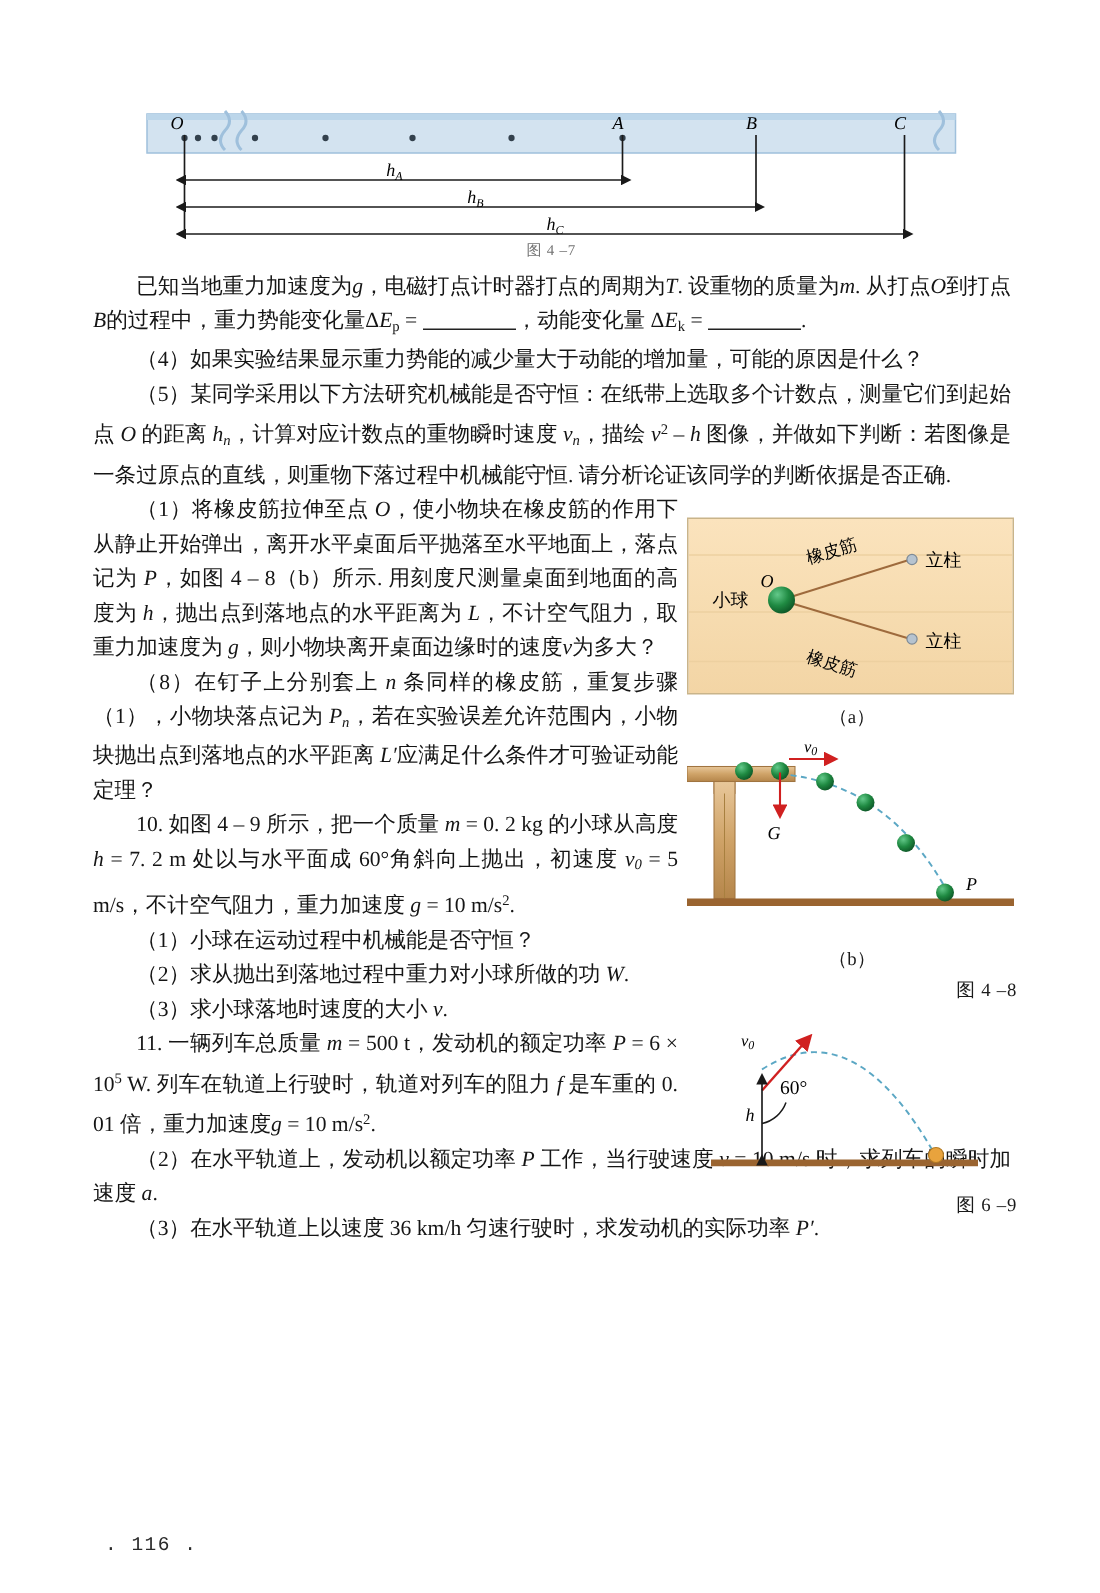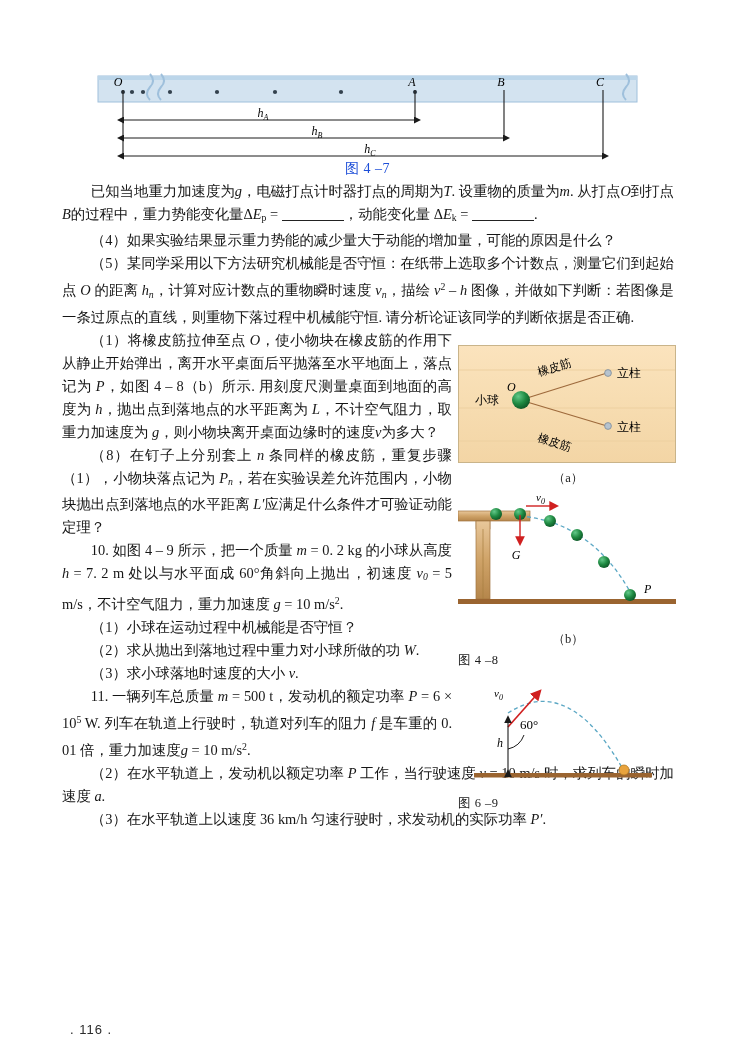--- a/index.html
+++ b/index.html
@@ -21,22 +21,22 @@
   #fig47-wrap {
     position: absolute;
     left: 95px;
     top: 72px;
     width: 545px;
     height: 95px;
   }
   .fig-caption {
     text-align: center;
     font-family: "Liberation Serif", serif;
-    font-size: 14px;
-    color: #1d4ed8;
+    font-size: 10px;
+    color: #737373;
     letter-spacing: 0.5px;
   }
   #fig47-caption {
     position: absolute;
     left: 95px;
     top: 160px;
     width: 545px;
   }
 
   
@@ -94,33 +94,33 @@
     height: 135px;
     position: relative;
   }
   #fig49-box {
     width: 200px;
     height: 120px;
     position: relative;
     margin-left: 6px;
   }
   .cap-fig {
-    text-align: left;
+    text-align: right;
     font-size: 12.5px;
     font-family: "Liberation Serif", serif;
     letter-spacing: 0.5px;
   }
 
   
   #page-num {
     position: absolute;
     left: 70px;
     top: 1022px;
     font-size: 13px;
-    font-family: Liberation Sans, sans-serif;
+    font-family: Liberation Mono, monospace;
     color: #2b2b2b;
     letter-spacing: 1px;
   }
 
   svg text {
     font-family: "Liberation Serif", "DejaVu Serif", serif;
   }
 </style>
 </head>
 <body>

